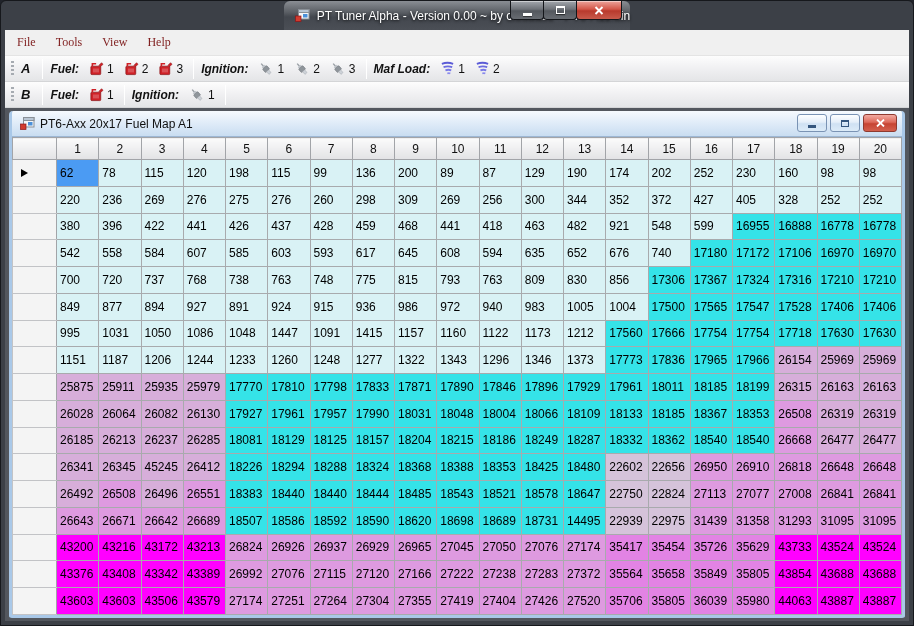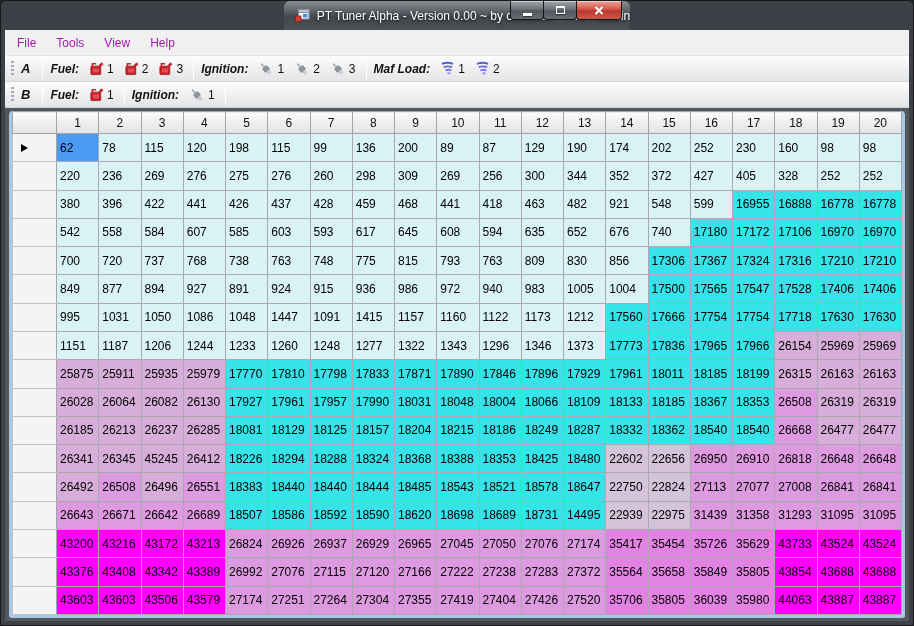--- a/index.html
+++ b/index.html
@@ -38,22 +38,22 @@
   .wbtn.close {
     width:46px;
     background:linear-gradient(180deg,#eda49b 0%,#d4584a 45%,#b83a2d 55%,#c85a4b 100%);
   }
   .g-minbar { width:9px; height:3px; background:#fff; margin-top:8px; box-shadow:0 1px 1px rgba(0,0,0,.5); }
   .g-box { width:9px; height:8px; border:1px solid #fff; border-top:2px solid #fff; box-shadow:0 1px 1px rgba(0,0,0,.5); }
   
   .client { flex:1; margin:0 4px 4px 4px; background:#f0f0f0; display:flex; flex-direction:column; overflow:hidden; }
   .menubar {
     height:26px; flex:0 0 26px; background:#f0f0f0;
-    display:flex; align-items:center; font-size:12px; color:#a21caf;
-    padding-left:2px; border-bottom:1px solid #e4e4e4;
+    display:flex; align-items:center; font-size:12px; color:#7f1d1d;
+    padding-left:2px; border-bottom:1px solid #e4e4e4;font-family:Liberation Serif, serif;
   }
   .menu-item { padding:5px 10px; }
   .toolbar {
     height:26px; flex:0 0 26px;
     background:linear-gradient(180deg,#fdfdfd 0%,#f0f0f2 50%,#e4e5e7 100%);
     border-bottom:1px solid #d4d5d7;
     display:flex; align-items:center; padding-left:4px; font-size:12px; color:#111;
   }
   .grip { width:3px; height:16px; margin:0 4px 0 2px;
     background-image:repeating-linear-gradient(180deg,#a6abb1 0 2px,transparent 2px 4px); }
@@ -287,20 +287,42 @@
             </svg>
           </span>
           <span>1</span>
         </span>
         <span class="tsep"></span>
       </div>
 
     <div class="mdi">
       <div class="child">
 
+        <div class="child-titlebar">
+          <span class="app-ic"><svg width="16" height="16" viewBox="0 0 16 16">
+                <rect x="4.5" y="1.5" width="10.5" height="9.5" fill="#f4f6f8" stroke="#8a9097"></rect>
+                <rect x="4.5" y="1.5" width="10.5" height="3" fill="#b9c6d4" stroke="#8a9097"></rect>
+                <rect x="9" y="6" width="4.5" height="3.5" fill="#4a90d9"></rect>
+                <rect x="1.5" y="8" width="5.5" height="5.5" fill="#d23b2f" stroke="#8e1418" stroke-width="0.7"></rect>
+              </svg></span>
+          <span>PT6-Axx 20x17 Fuel Map A1</span>
+          <div class="child-controls">
+            <div class="cbtn">
+                <span class="cg-minbar"></span>
+              </div>
+            <div class="cbtn">
+                <span class="cg-box"></span>
+              </div>
+            <div class="cbtn close">
+              <svg width="9" height="8" viewBox="0 0 9 8">
+                  <path d="M1 0.5 L8 7.5 M8 0.5 L1 7.5" stroke="#fff" stroke-width="1.8"></path>
+                </svg>
+            </div>
+          </div>
+        </div>
 
 
         <div class="grid-area">
           <table class="grid">
               <colgroup>
                 <col style="width:44px">
                 <col>
                 <col>
                 <col>
                 <col>

